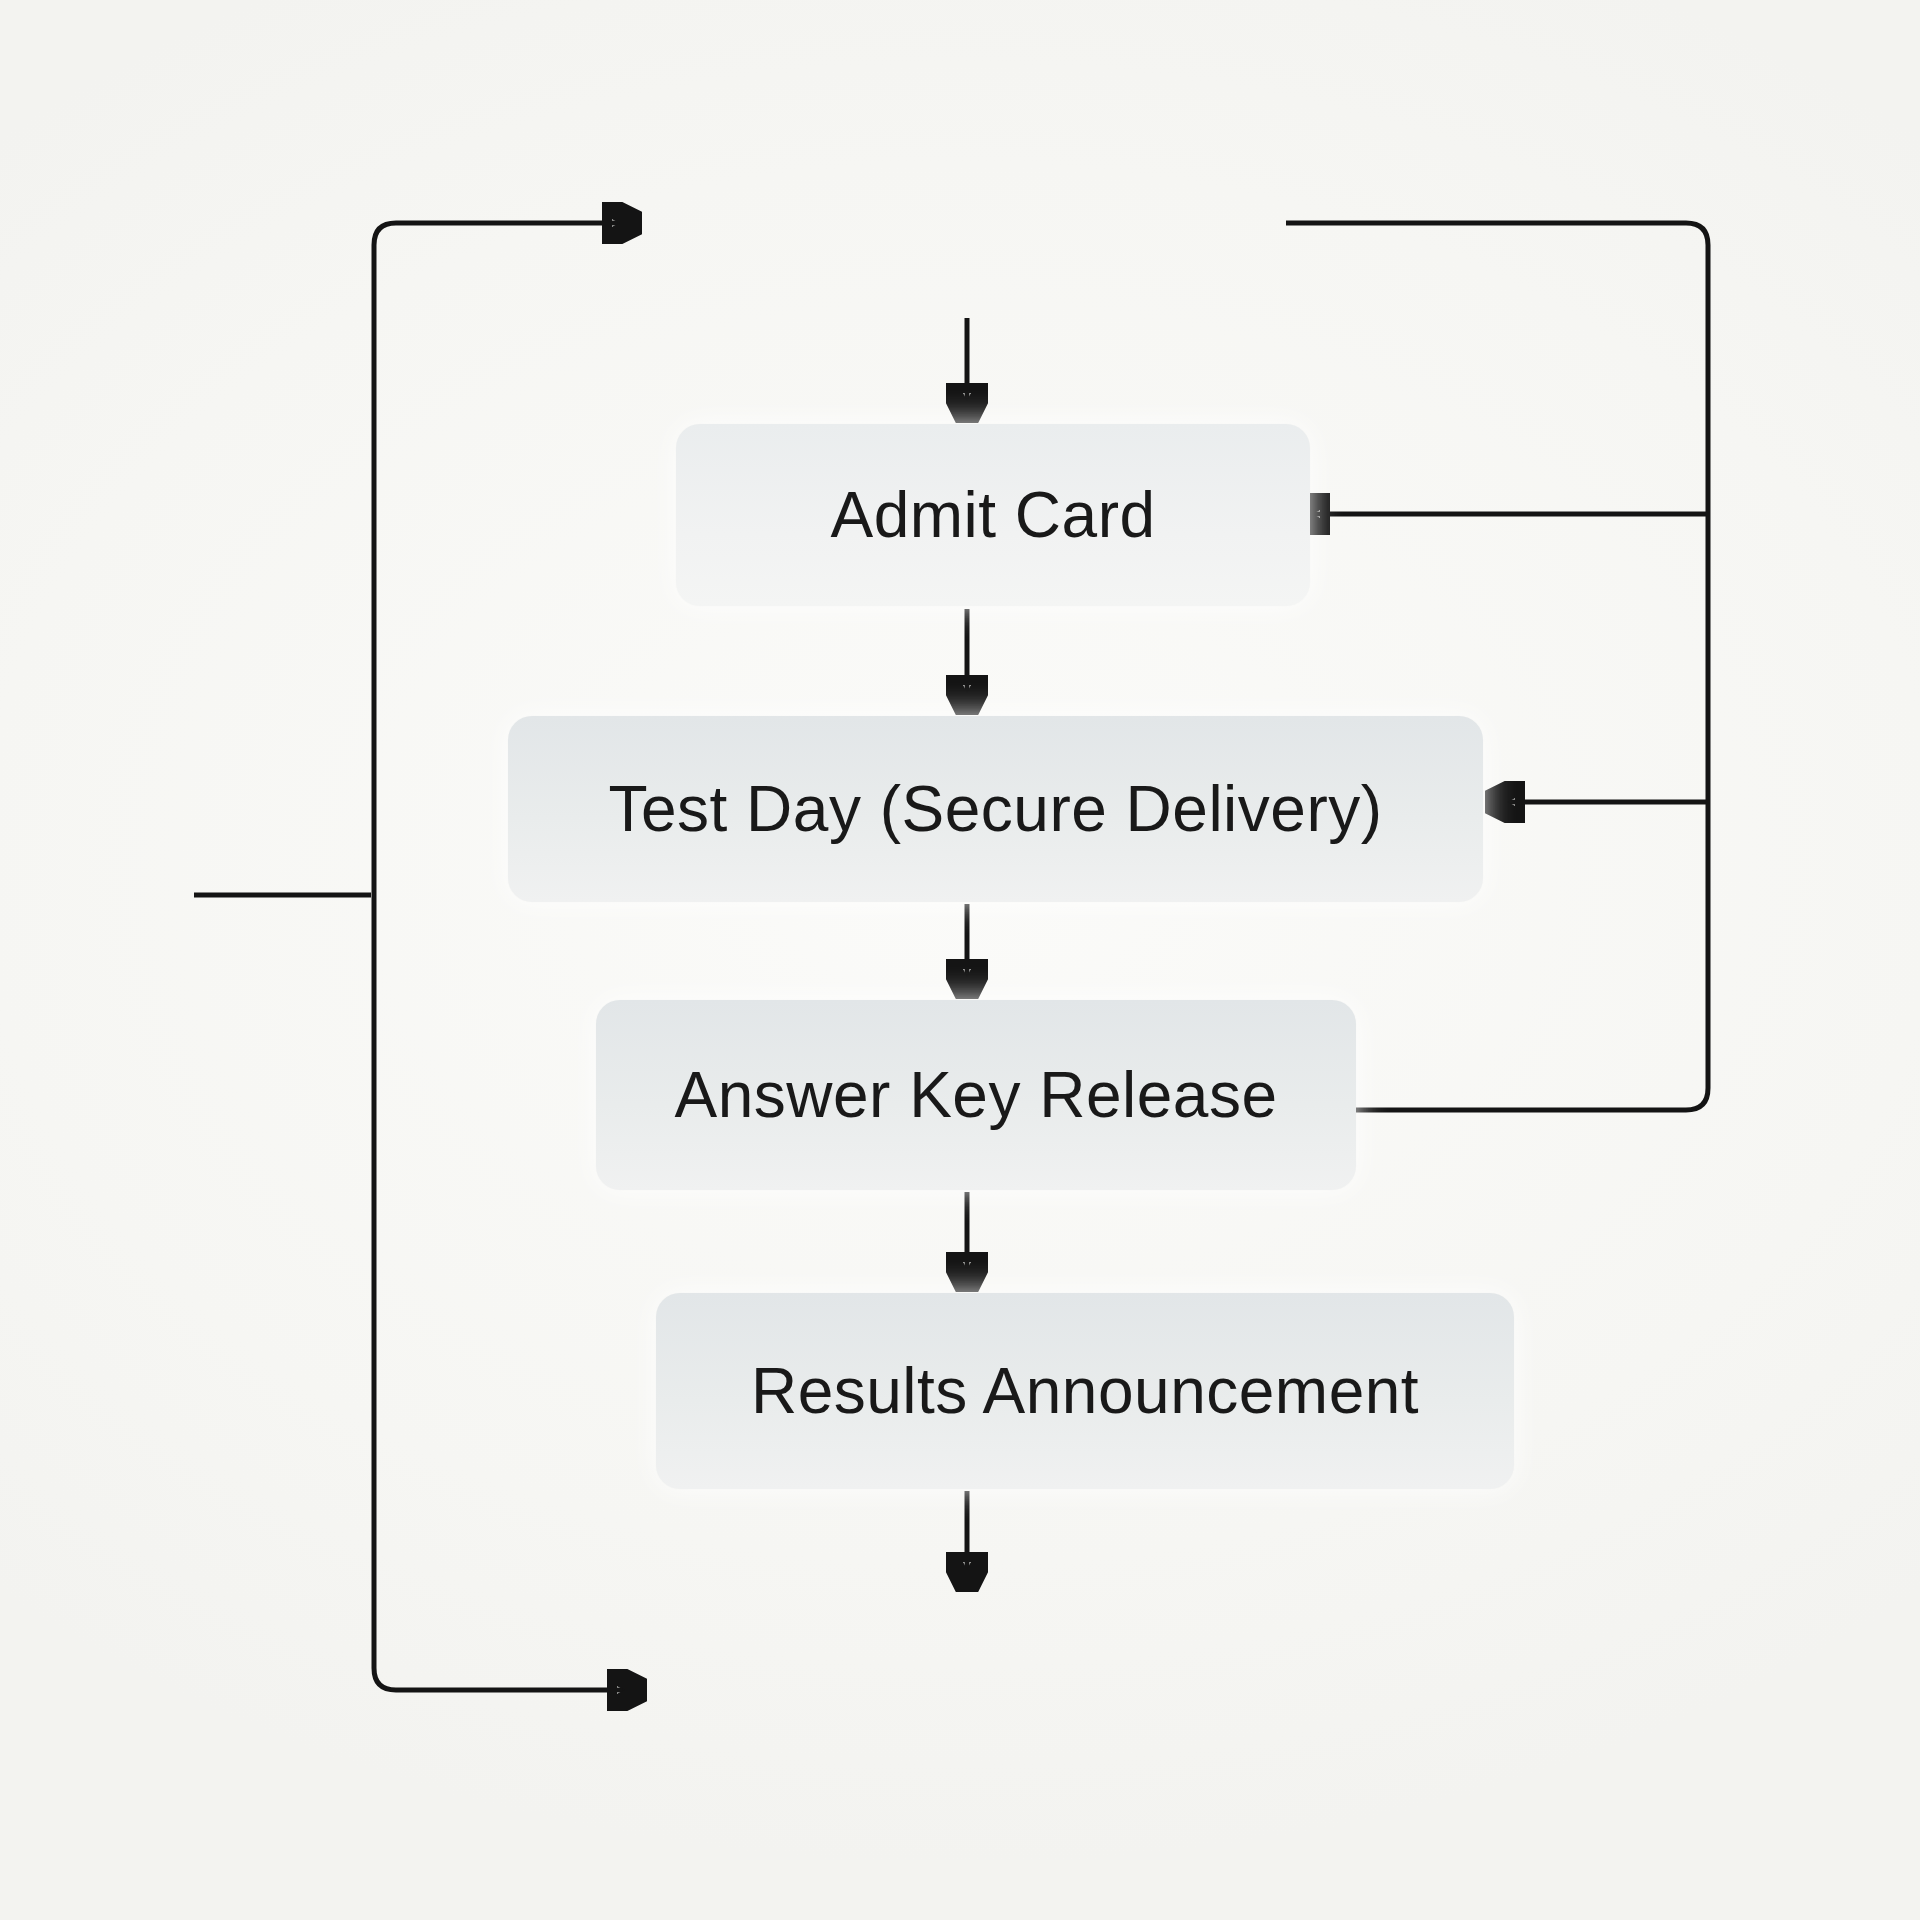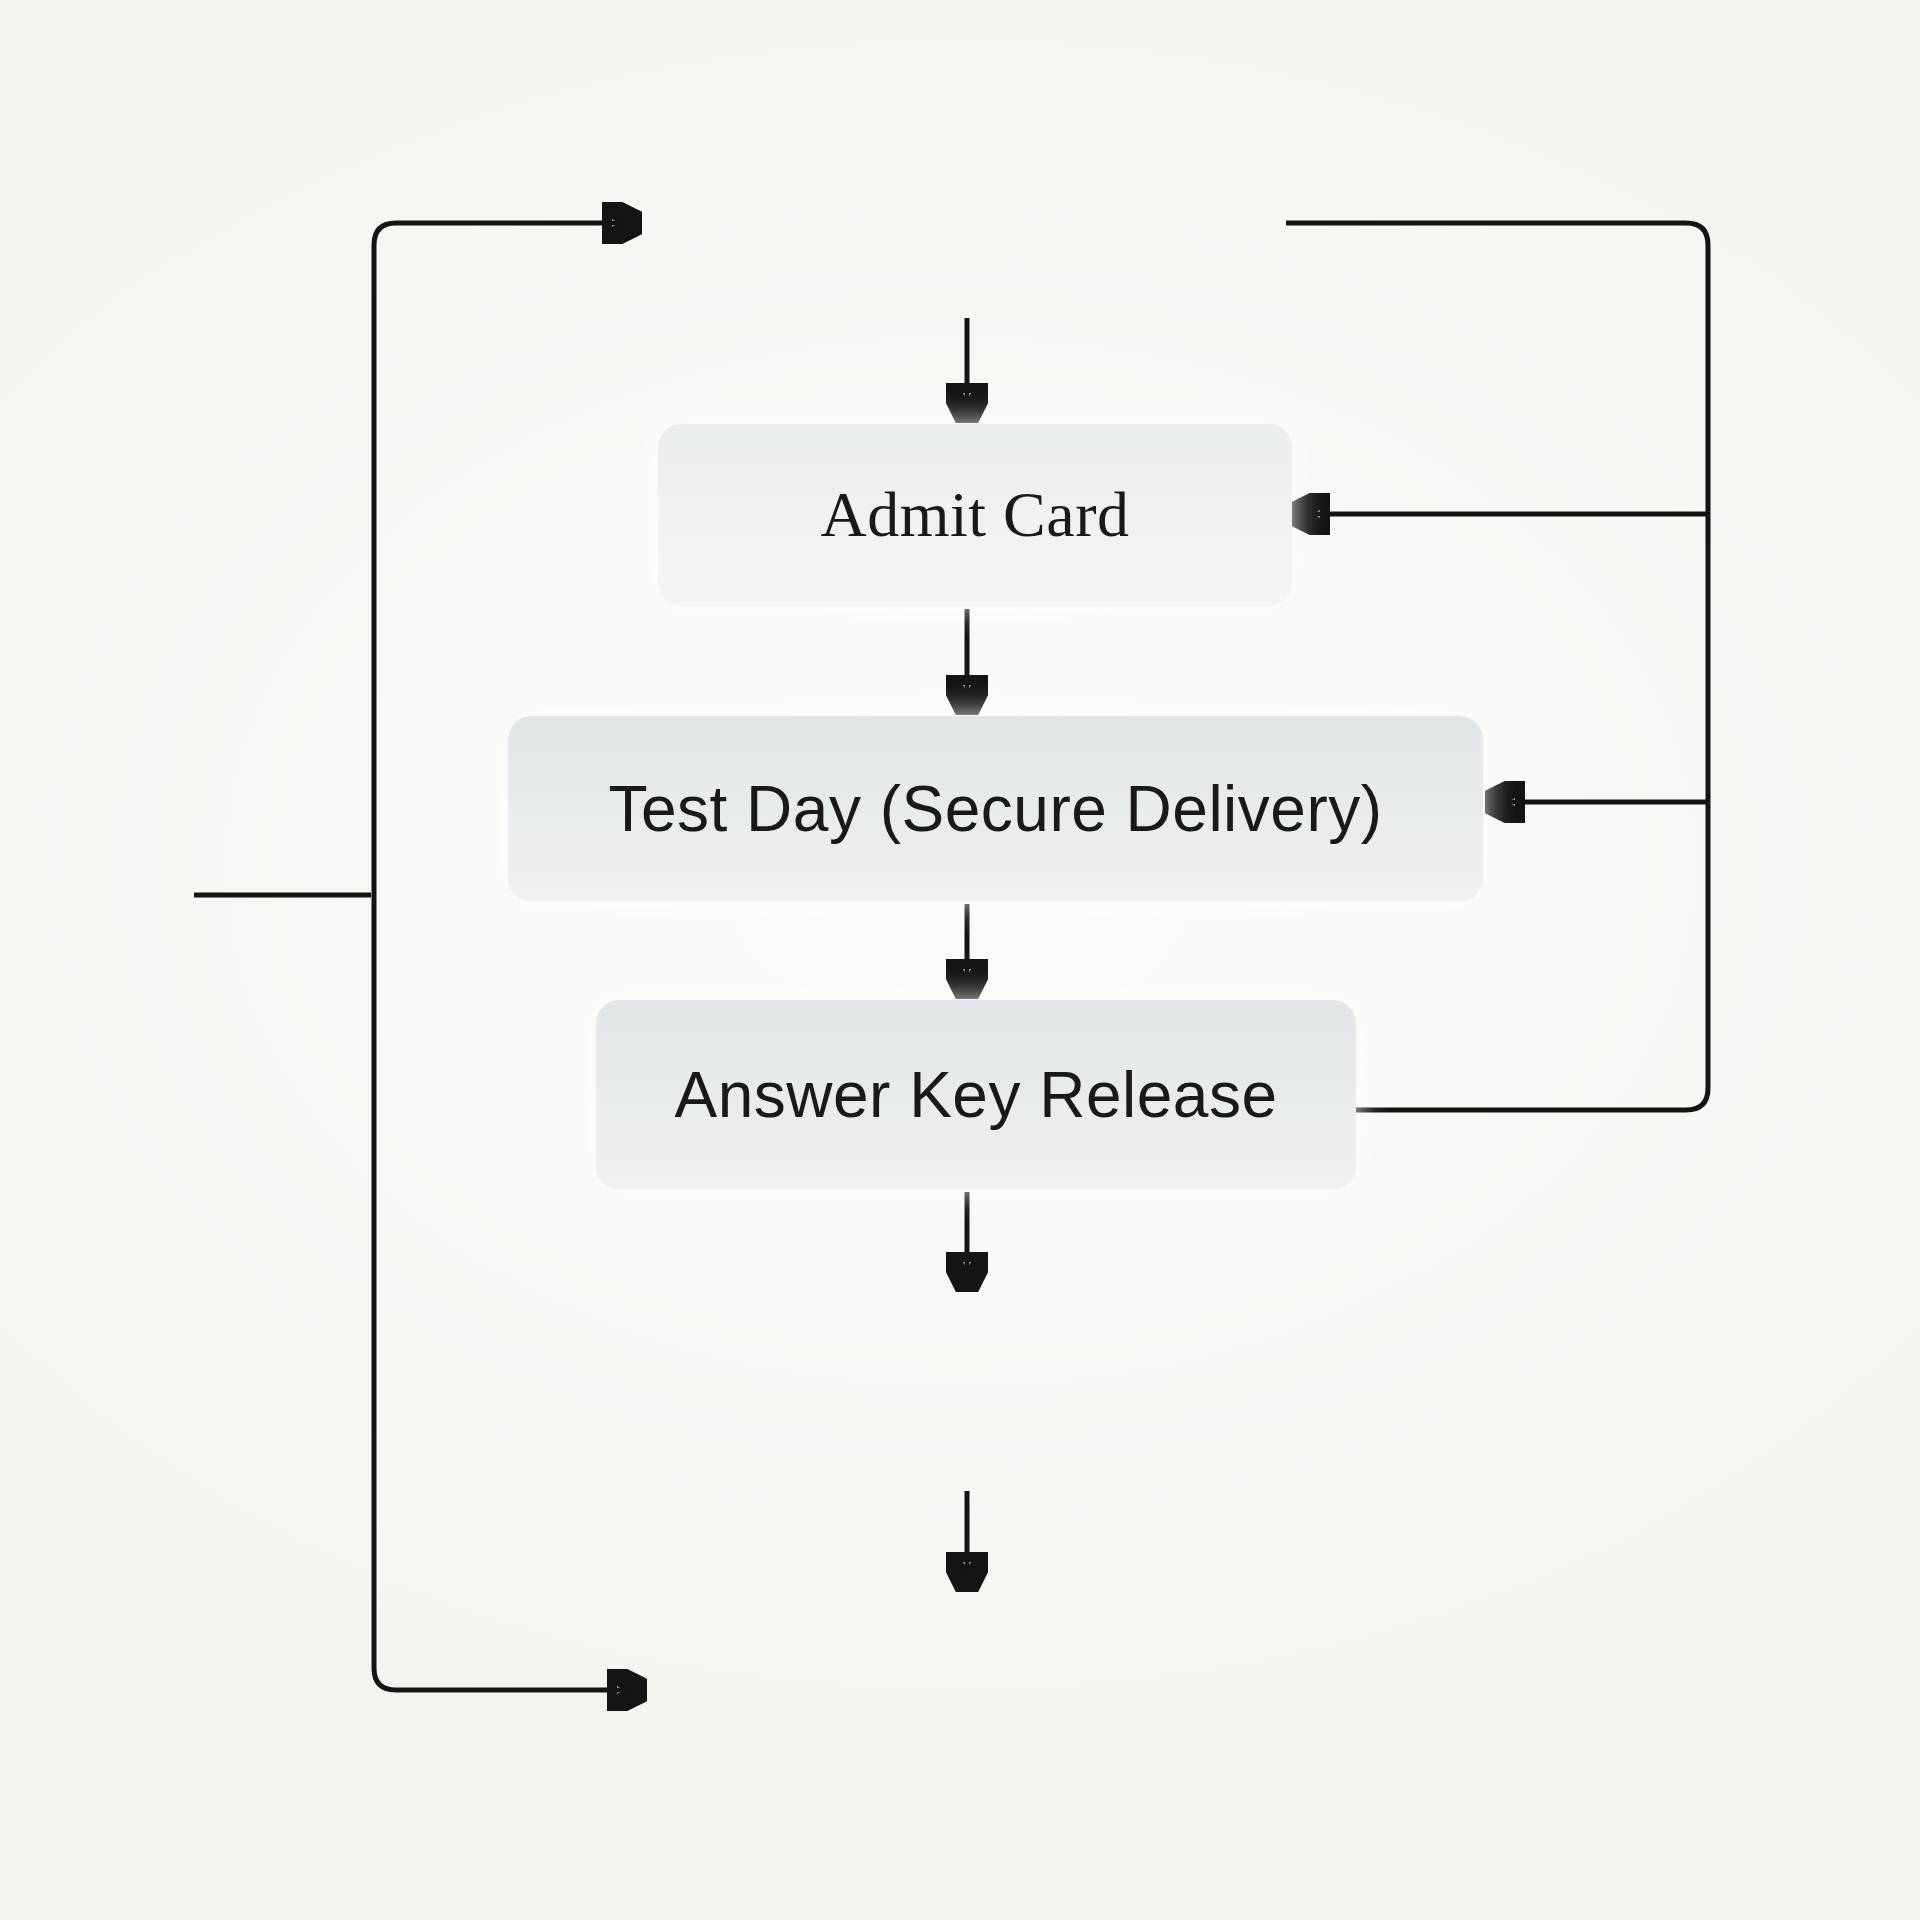--- a/index.html
+++ b/index.html
@@ -21,22 +21,22 @@
     box-shadow:0 0 30px rgba(255,255,255,0.9), 0 0 2px rgba(0,0,0,0.03);
   }
   .node span{
     font-size:64px;
     color:#191919;
     letter-spacing:0.5px;
     white-space:nowrap;
   }
   
   .n1{left:650px; top:130px;  width:636px; height:186px;}
-  .n2{left:658px; top:424px;  width:634px; height:182px;
-      background:linear-gradient(180deg,#eaedee 0%,#f1f2f2 60%,#f4f5f4 100%);font-family:Liberation Serif, serif;}
+  .n2{left:676px; top:424px;  width:634px; height:182px;
+      background:linear-gradient(180deg,#eaedee 0%,#f1f2f2 60%,#f4f5f4 100%);}
   .n3{left:508px; top:716px;  width:975px; height:186px;}
   .n4{left:596px; top:1000px; width:760px; height:190px;}
   .n5{left:656px; top:1293px; width:858px; height:196px;}
   .n6{left:655px; top:1593px; width:632px; height:182px;
       background:linear-gradient(180deg,#eef0f0 0%,#f2f3f2 60%,#f5f5f4 100%);}
 </style>
 </head>
 <body>
 
 <div class="canvas">
@@ -69,15 +69,18 @@
   </div>
 
   <div class="node n3">
     <span>Test Day (Secure Delivery)</span>
   </div>
 
   <div class="node n4">
     <span>Answer Key Release</span>
   </div>
 
+  <div class="node n5">
+    <span>Results Announcement</span>
+  </div>
 
 
 </div>
 
 </body></html>

